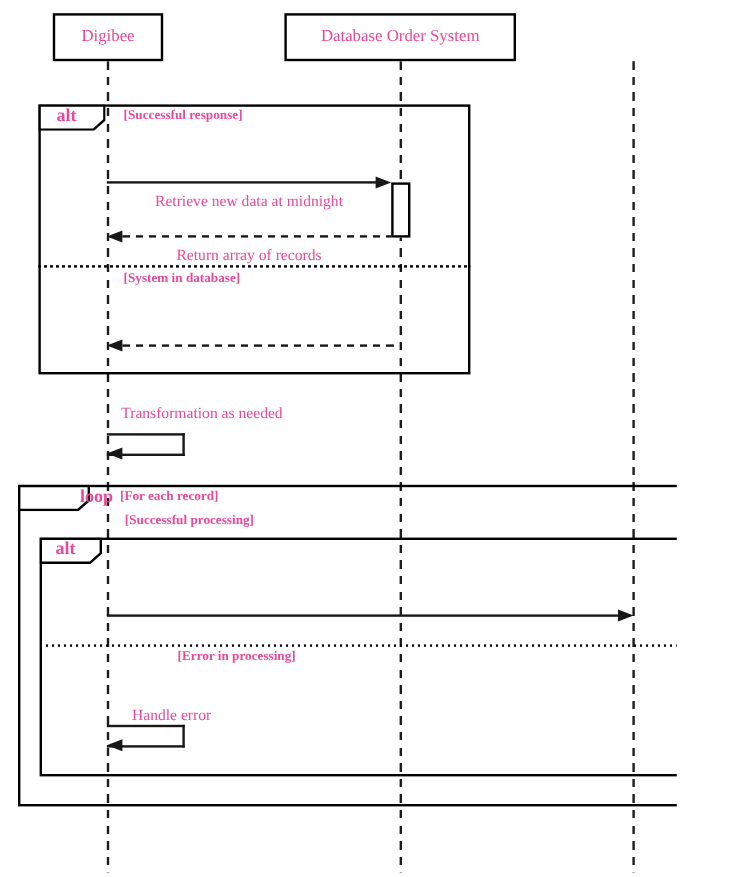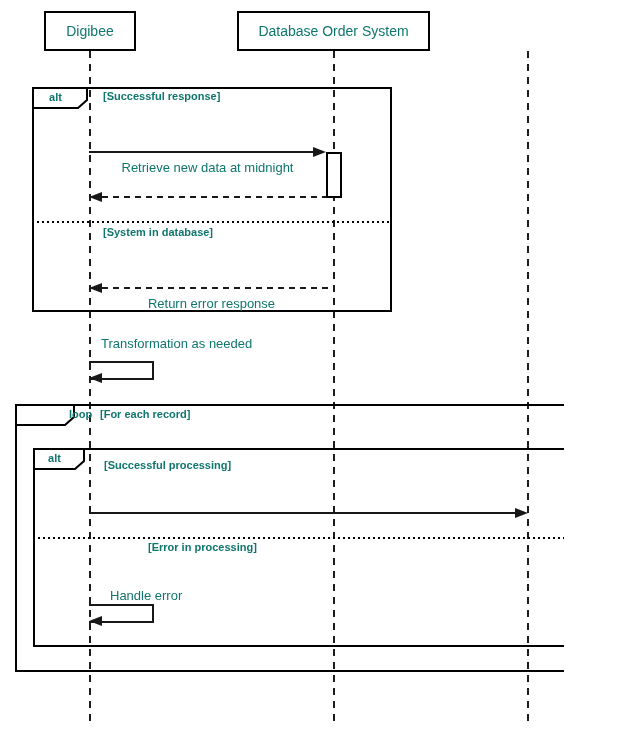--- a/index.html
+++ b/index.html
@@ -1,37 +1,37 @@
 <!DOCTYPE html>
 <html><head>
 <meta charset="utf-8">
 <style>
   html,body{margin:0;padding:0;background:#fff;}
   #stage{
     position:relative;width:564px;height:731px;background:#ffffff;
-    font-family:Liberation Sans, sans-serif;color:#0f766e;overflow:hidden;
+    font-family:Liberation Serif, serif;color:#ec4899;overflow:hidden;
   }
   .pbox{
     position:absolute;top:11px;height:40px;background:#fff;
     border:2px solid #000;box-sizing:border-box;
     display:flex;align-items:center;justify-content:center;
     font-size:14px;white-space:nowrap;z-index:3;
   }
   .lifeline{
     position:absolute;width:2px;top:51px;height:676px;z-index:1;
     background:repeating-linear-gradient(to bottom,#1c1c1c 0 7px,transparent 7px 13px);
   }
   .frag{
     position:absolute;border:2px solid #000;box-sizing:border-box;
     background:transparent;z-index:2;
   }
   .pent{position:absolute;z-index:4;}
   .pent-label{
     position:absolute;z-index:5;display:flex;align-items:center;justify-content:center;
-    font-size:11px;font-weight:bold;
+    font-size:15px;font-weight:bold;
   }
   .guard{
     position:absolute;z-index:5;font-size:11px;font-weight:bold;white-space:nowrap;
   }
   .divider{
     position:absolute;height:2px;z-index:4;
     background:repeating-linear-gradient(to right,#000 0 2px,transparent 2px 5px);
   }
   .msg-label{
     position:absolute;z-index:6;font-size:13px;white-space:nowrap;
@@ -82,47 +82,47 @@
   </svg>
   <div class="pent-label" style="left:32px;top:87px;width:47px;height:20px;">alt</div>
   <div class="guard" style="left:103px;top:90px;">[Successful response]</div>
 
   <div class="msg-label center" style="left:89px;width:237px;top:132px;">Retrieve new data at midnight</div>
   <div class="line-solid" style="left:89px;top:151px;width:226px;"></div>
   <div class="head-r" style="left:313px;top:147px;"></div>
 
   <div class="activation" style="left:326px;top:152px;width:16px;height:46px;"></div>
 
+  <div class="msg-label center" style="left:89px;width:237px;top:177px;">Return array of records</div>
   <div class="line-dashed" style="left:102px;top:196px;width:224px;"></div>
   <div class="head-l" style="left:89px;top:192px;"></div>
 
   <div class="divider" style="left:32px;top:221px;width:360px;"></div>
   <div class="guard" style="left:103px;top:226px;">[System in database]</div>
 
-  <div class="msg-label center" style="left:89px;width:245px;top:268px;">Return error response</div>
   <div class="line-dashed" style="left:102px;top:287px;width:231px;"></div>
   <div class="head-l" style="left:89px;top:283px;"></div>
 
   <div class="msg-label" style="left:101px;top:336px;">Transformation as needed</div>
   <div class="selfbox" style="left:89px;top:361px;"></div>
   <div class="head-l" style="left:89px;top:373px;"></div>
 
   <div class="frag" style="left:15px;top:404px;width:587px;height:268px;"></div>
   <svg class="pent" style="left:15px;top:404px;" width="60" height="22">
     <polygon points="1,1 59,1 59,13 50,21 1,21" fill="#ffffff" stroke="#000000" stroke-width="2"></polygon>
   </svg>
   <div class="pent-label" style="left:15px;top:404px;width:51px;height:20px;padding-left:40px;">loop</div>
   <div class="guard" style="left:100px;top:408px;">[For each record]</div>
 
   <div class="frag" style="left:33px;top:448px;width:554px;height:199px;"></div>
   <svg class="pent" style="left:33px;top:448px;" width="52" height="22">
     <polygon points="1,1 51,1 51,13 42,21 1,21" fill="#ffffff" stroke="#000000" stroke-width="2"></polygon>
   </svg>
   <div class="pent-label" style="left:33px;top:448px;width:43px;height:20px;">alt</div>
-  <div class="guard" style="left:104px;top:459px;">[Successful processing]</div>
+  <div class="guard" style="left:104px;top:428px;">[Successful processing]</div>
 
   <div class="line-solid" style="left:89px;top:512px;width:426px;"></div>
   <div class="head-r" style="left:515px;top:508px;"></div>
 
   <div class="divider" style="left:33px;top:537px;width:554px;"></div>
   <div class="guard" style="left:104px;top:541px;padding-left:44px;">[Error in processing]</div>
 
   <div class="msg-label" style="left:110px;top:588px;">Handle error</div>
   <div class="selfbox" style="left:89px;top:604px;"></div>
   <div class="head-l" style="left:89px;top:616px;"></div>

